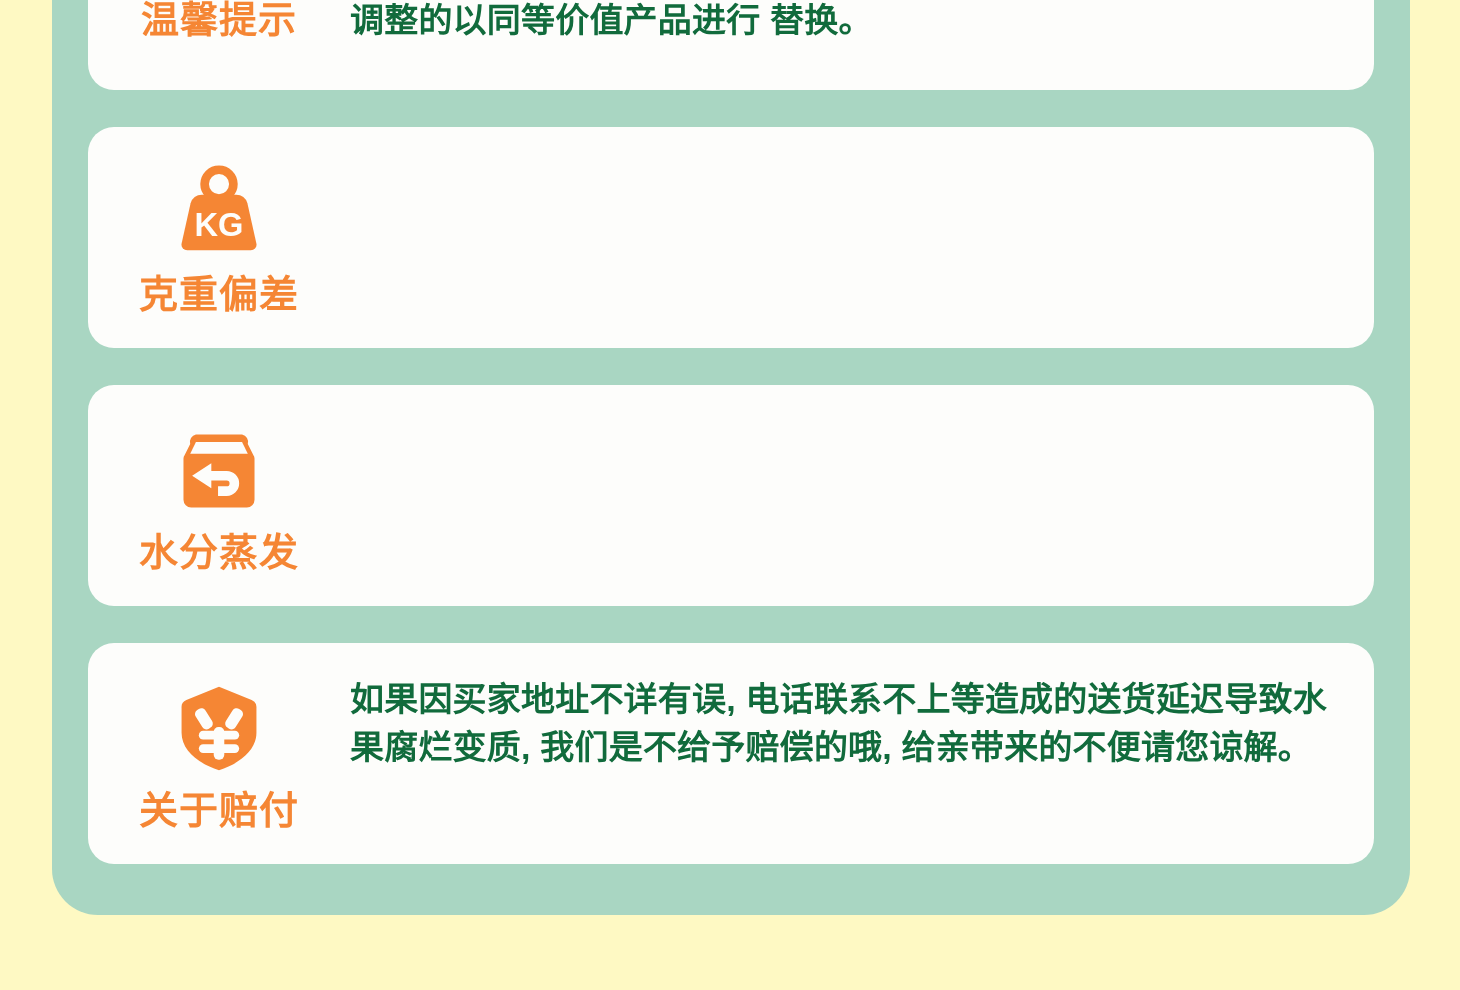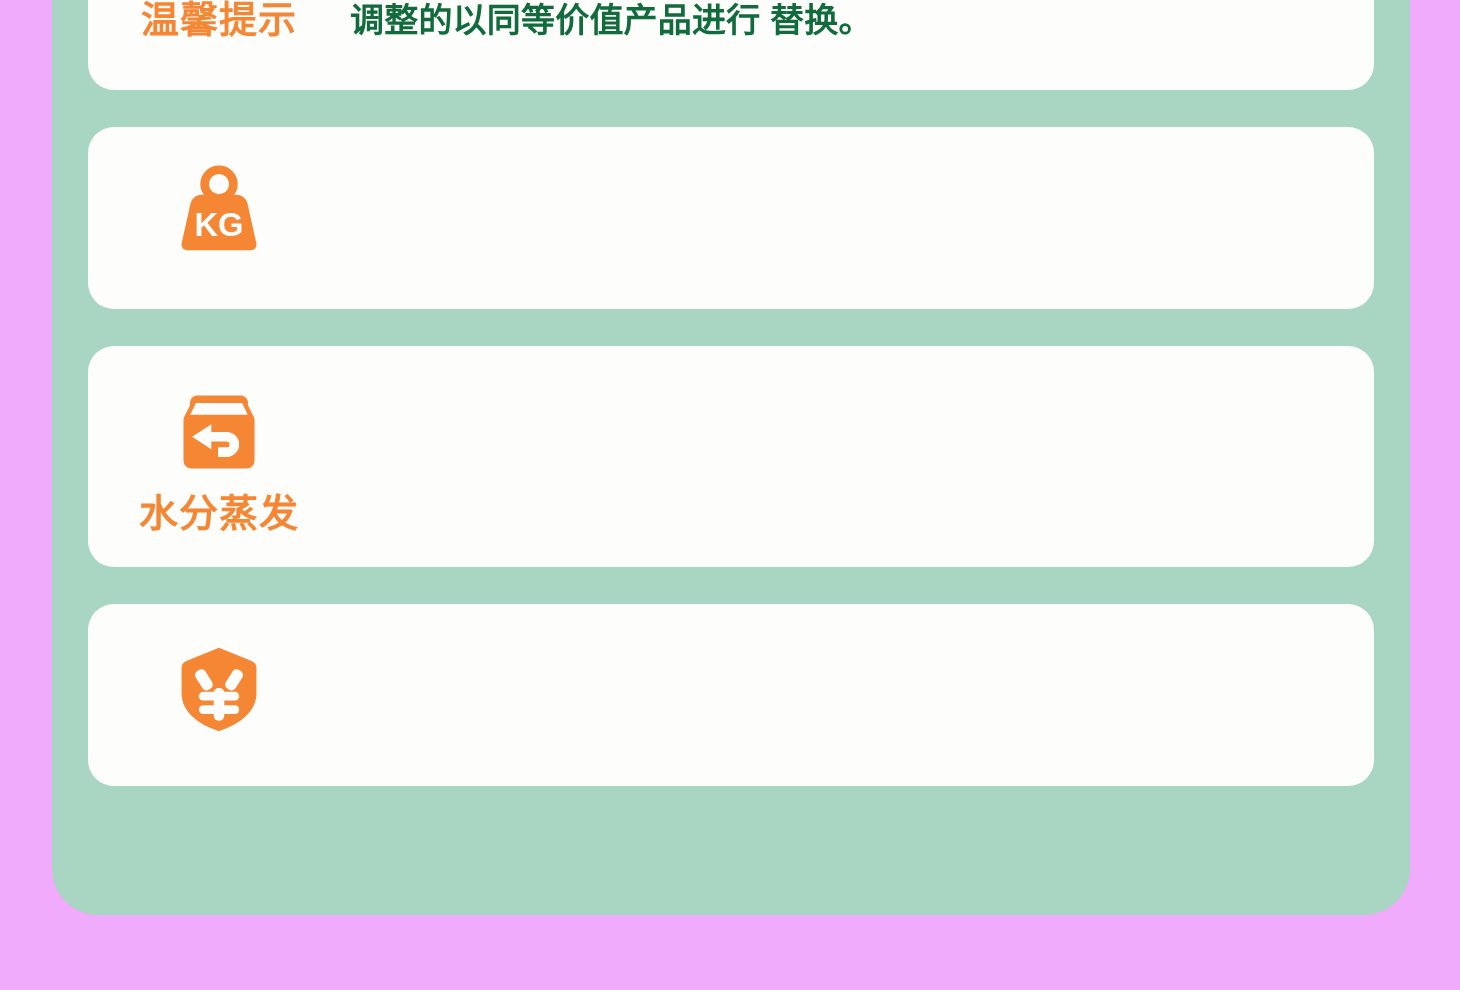--- a/index.html
+++ b/index.html
@@ -15,21 +15,21 @@
     background: #0a6140;
     font-family: "Liberation Sans", "DejaVu Sans", sans-serif;
     -webkit-font-smoothing: antialiased;
   }
 
   
   .stage {
     position: relative;
     width: 1460px;
     height: 990px;
-    background: #f0abfc;
+    background: #fef9c3;
   }
 
   
   .panel {
     position: absolute;
     left: 52px;
     top: -40px;
     width: 1358px;
     height: 955px;
     background: #a9d6c2;
@@ -148,20 +148,21 @@
           <span class="card__icon">
             <svg viewBox="0 0 100 100" width="96" height="96" aria-hidden="true">
 
               <circle cx="50" cy="22" r="15" fill="none" stroke="#f58634" stroke-width="9"></circle>
 
               <path class="ico-fill" d="M32 33 H68 a12 12 0 0 1 11.6 9 L89 84 a6 6 0 0 1 -5.9 7 H16.9 A6 6 0 0 1 11 84 L20.4 42 A12 12 0 0 1 32 33 Z"></path>
 
               <text class="ico-knock" x="50" y="76" text-anchor="middle" font-family="'Liberation Sans', sans-serif" font-size="34" font-weight="700">KG</text>
             </svg>
           </span>
+          <span class="card__label">克重偏差</span>
         </div>
       </section>
 
       <section class="card card--tall">
         <div class="card__side">
           <span class="card__icon">
             <svg viewBox="0 0 100 100" width="96" height="96" aria-hidden="true">
 
               <path class="ico-fill" d="M20 24 A8 8 0 0 1 26 14 H74 A8 8 0 0 1 80 24 L86 36 A6 6 0 0 1 87 39 V82 A8 8 0 0 1 79 90 H21 A8 8 0 0 1 13 82 V39 A6 6 0 0 1 14 36 Z"></path>
 
@@ -183,18 +184,22 @@
 
               <g class="ico-knock">
                 <rect x="28" y="30" width="12" height="23" rx="5" transform="rotate(-32 34 41)"></rect>
                 <rect x="60" y="30" width="12" height="23" rx="5" transform="rotate(32 66 41)"></rect>
                 <rect x="29" y="54" width="42" height="9" rx="4.5"></rect>
                 <rect x="29" y="68" width="42" height="9" rx="4.5"></rect>
                 <rect x="44.5" y="50" width="11" height="34" rx="5"></rect>
               </g>
             </svg>
           </span>
+          <span class="card__label">关于赔付</span>
+        </div>
+        <div class="card__body">
+          <p>如果因买家地址不详有误, 电话联系不上等造成的送货延迟导致水果腐烂变质, 我们是不给予赔偿的哦, 给亲带来的不便请您谅解。</p>
         </div>
       </section>
 
     </div>
   </div>
 </div>
 
 </body></html>

